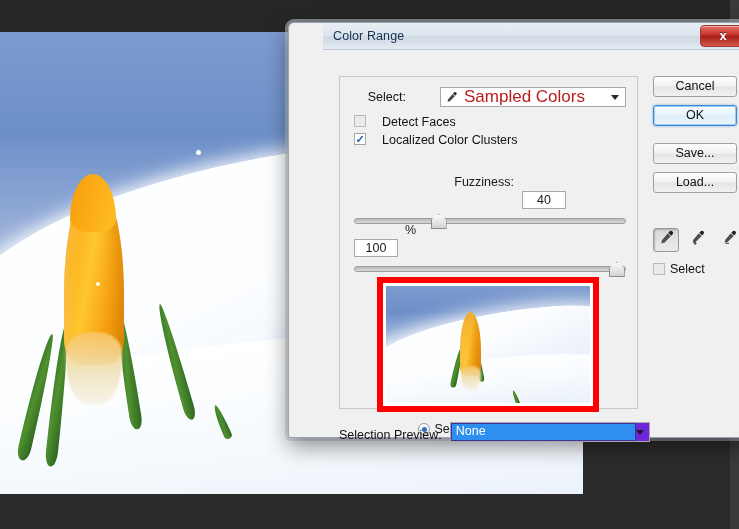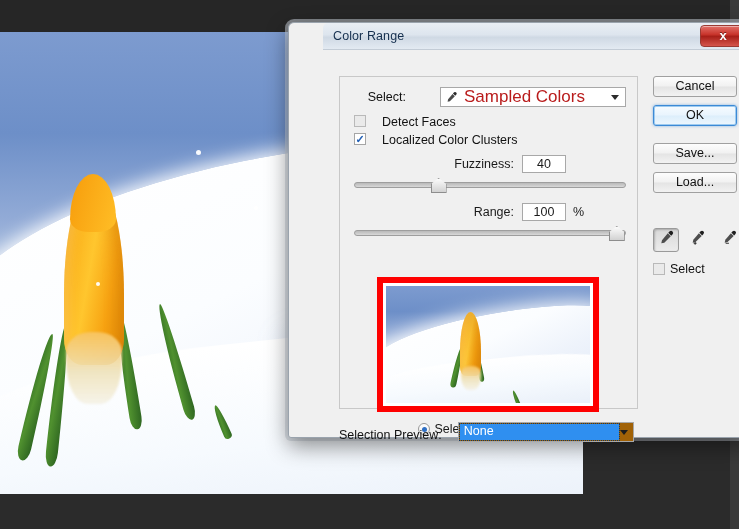--- a/index.html
+++ b/index.html
@@ -119,21 +119,21 @@
     display:flex;align-items:center;justify-content:center;
   }
   .chkbox.dim{background:#eaeaea;border-color:#b9b9b9;}
   .chkmark{color:#2461b5;font-size:11px;line-height:10px;font-weight:bold;}
 
   .slider-block{position:absolute;left:14px;width:272px;}
   .sl-label-row{display:flex;align-items:center;}
   .sl-label{width:160px;text-align:right;padding-right:8px;font-size:12.5px;}
   .numbox{
     width:44px;height:18px;background:#fff;border:1px solid #a8a8a8;
-    text-align:center;font-size:12.5px;line-height:17px;box-sizing:border-box;
+    text-align:center;font-size:12.5px;line-height:17px;box-sizing:border-box;margin-top:36px;
   }
   .pct{margin-left:7px;font-size:12.5px;}
   .track{
     margin-top:9px;height:6px;border-radius:3px;
     background:linear-gradient(180deg,#b9b9b9,#d8d8d8);
     border:1px solid #9e9e9e;box-sizing:border-box;position:relative;
   }
   .thumb{
     position:absolute;top:-5px;width:14px;height:13px;
     background:linear-gradient(180deg,#fbfbfb,#d2d2d2);
@@ -175,21 +175,21 @@
   .eyebtn.pressed{
     border:1px solid #9a9a9a;border-radius:3px;
     background:linear-gradient(180deg,#d8d8d8,#ececec);
     box-shadow:inset 1px 1px 2px rgba(0,0,0,.22);
   }
   .invert-row{position:absolute;left:330px;top:212px;display:flex;align-items:center;gap:5px;}
 
   .bottom-row{position:absolute;left:16px;top:372px;display:flex;align-items:flex-end;}
   .bottom-row .lbl{font-size:12.5px;}
   .combo2{
-    margin-left:16px;width:176px;height:20px;border:1px solid #a8a8a8;background:#a16207;
+    margin-left:8px;width:200px;height:20px;border:1px solid #a8a8a8;background:#6d28d9;
     display:flex;align-items:center;box-sizing:border-box;position:relative;
   }
   .combo2 .sel{
     flex:1;height:16px;margin:1px;background:#2f8ff0;color:#fff;font-size:12.5px;
     line-height:15px;padding-left:4px;outline:1px dotted #14385c;box-sizing:border-box;
   }
   .combo2 .caret{margin-right:5px;border-top-color:#1d1d1d;}
 </style>
 </head>
 <body>
@@ -264,21 +264,20 @@
           <div class="sl-label">Fuzziness:</div>
           <div class="numbox">40</div>
         </div>
         <div class="track">
           <div class="thumb" style="left:28%;"></div>
         </div>
       </div>
 
       <div class="slider-block" style="top:126px;">
         <div class="sl-label-row">
-          <div class="sl-label">Range:</div>
           <div class="numbox">100</div>
           <div class="pct">%</div>
         </div>
         <div class="track">
           <div class="thumb" style="left:94%;"></div>
         </div>
       </div>
 
       <div class="preview-wrap">
         <div class="preview-inner">

